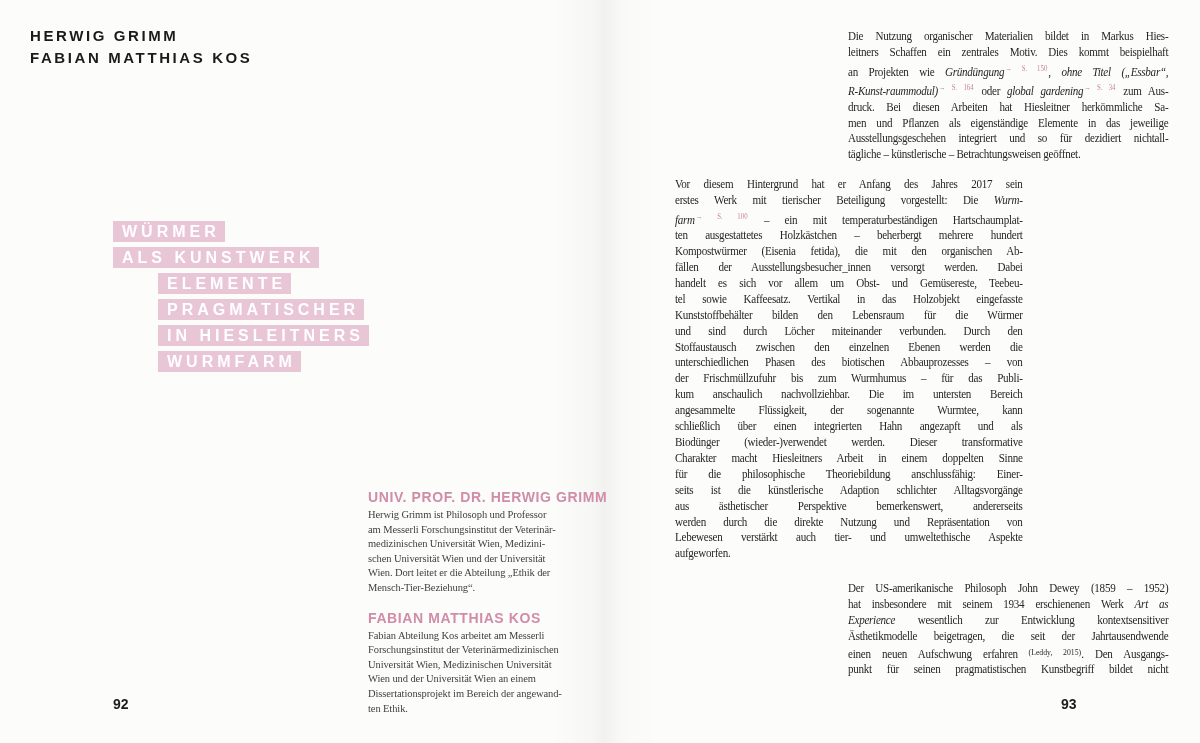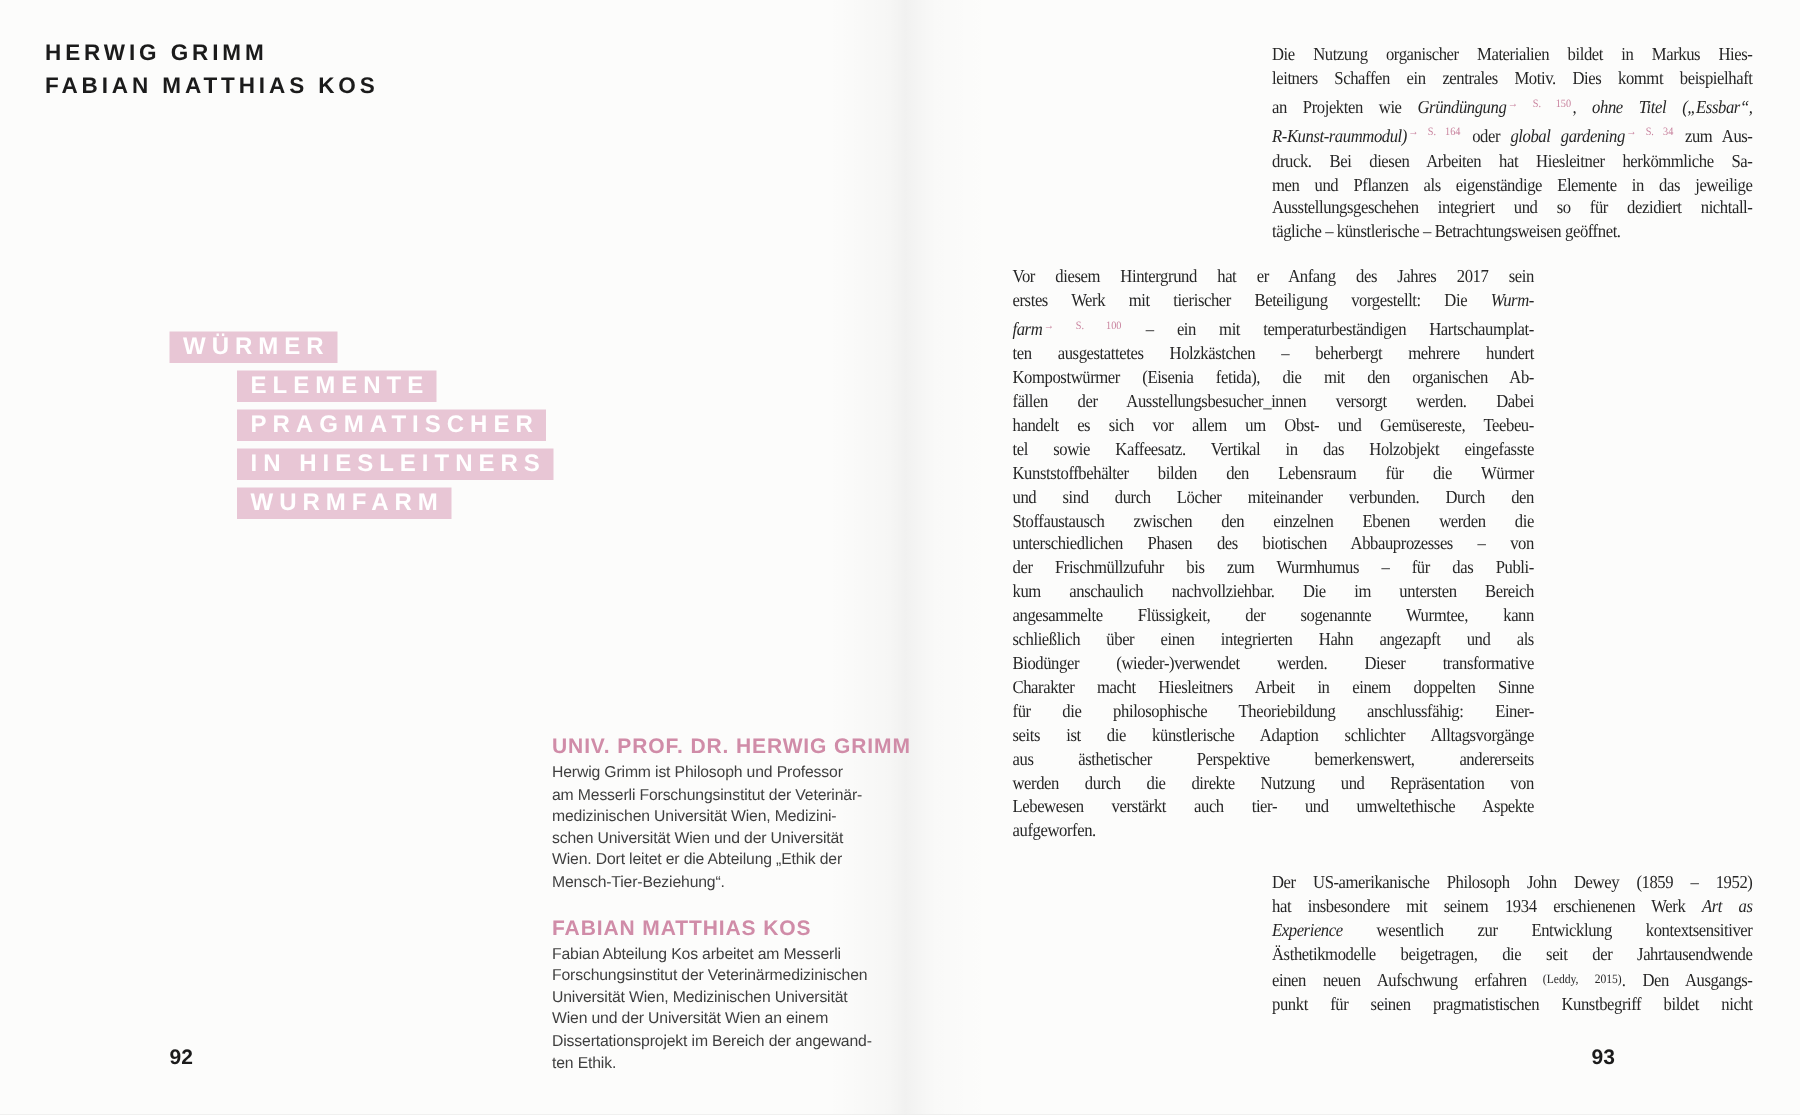--- a/index.html
+++ b/index.html
@@ -34,21 +34,21 @@
     letter-spacing:4px; padding:0 5px 0 9px;
   }
   .bios { left:368px; top:491px; width:220px;
     font-family:"Liberation Sans", sans-serif; }
   .bio { margin:0 0 16px 0; }
   .bio-heading {
     font-size:14px; font-weight:bold; letter-spacing:0.6px;
     color:#d08ca8; line-height:13px; margin-bottom:4px; white-space:nowrap;
   }
   .bio-body { font-size:10.5px; line-height:14.6px; color:#3f3f3f;
-    letter-spacing:-0.1px; }
+    letter-spacing:-0.1px;font-family:Liberation Serif, serif; }
   .bio-body .line { white-space:nowrap; }
 
   .pagenum {
     font-family:"Liberation Sans", sans-serif;
     font-weight:bold; font-size:14px; color:#1b1b1b;
   }
   .pagenum-left { left:113px; top:696px; }
   .pagenum-right { left:1061px; top:696px; }
 
   
@@ -75,20 +75,21 @@
 
 <div id="stage">
 
   <div class="abs authors">
     <div>HERWIG GRIMM</div>
     <div>FABIAN MATTHIAS KOS</div>
   </div>
 
   <div class="abs titleblock">
       <div class="bar-row indent-0"><span class="bar">WÜRMER</span></div>
+      <div class="bar-row indent-0"><span class="bar">ALS KUNSTWERK</span></div>
       <div class="bar-row indent-1"><span class="bar">ELEMENTE</span></div>
       <div class="bar-row indent-1"><span class="bar">PRAGMATISCHER</span></div>
       <div class="bar-row indent-1"><span class="bar">IN HIESLEITNERS</span></div>
       <div class="bar-row indent-1"><span class="bar">WURMFARM</span></div>
     </div>
 
   <div class="abs bios">
     <div class="bio">
       <div class="bio-heading">UNIV. PROF. DR. HERWIG GRIMM</div>
       <div class="bio-body">

